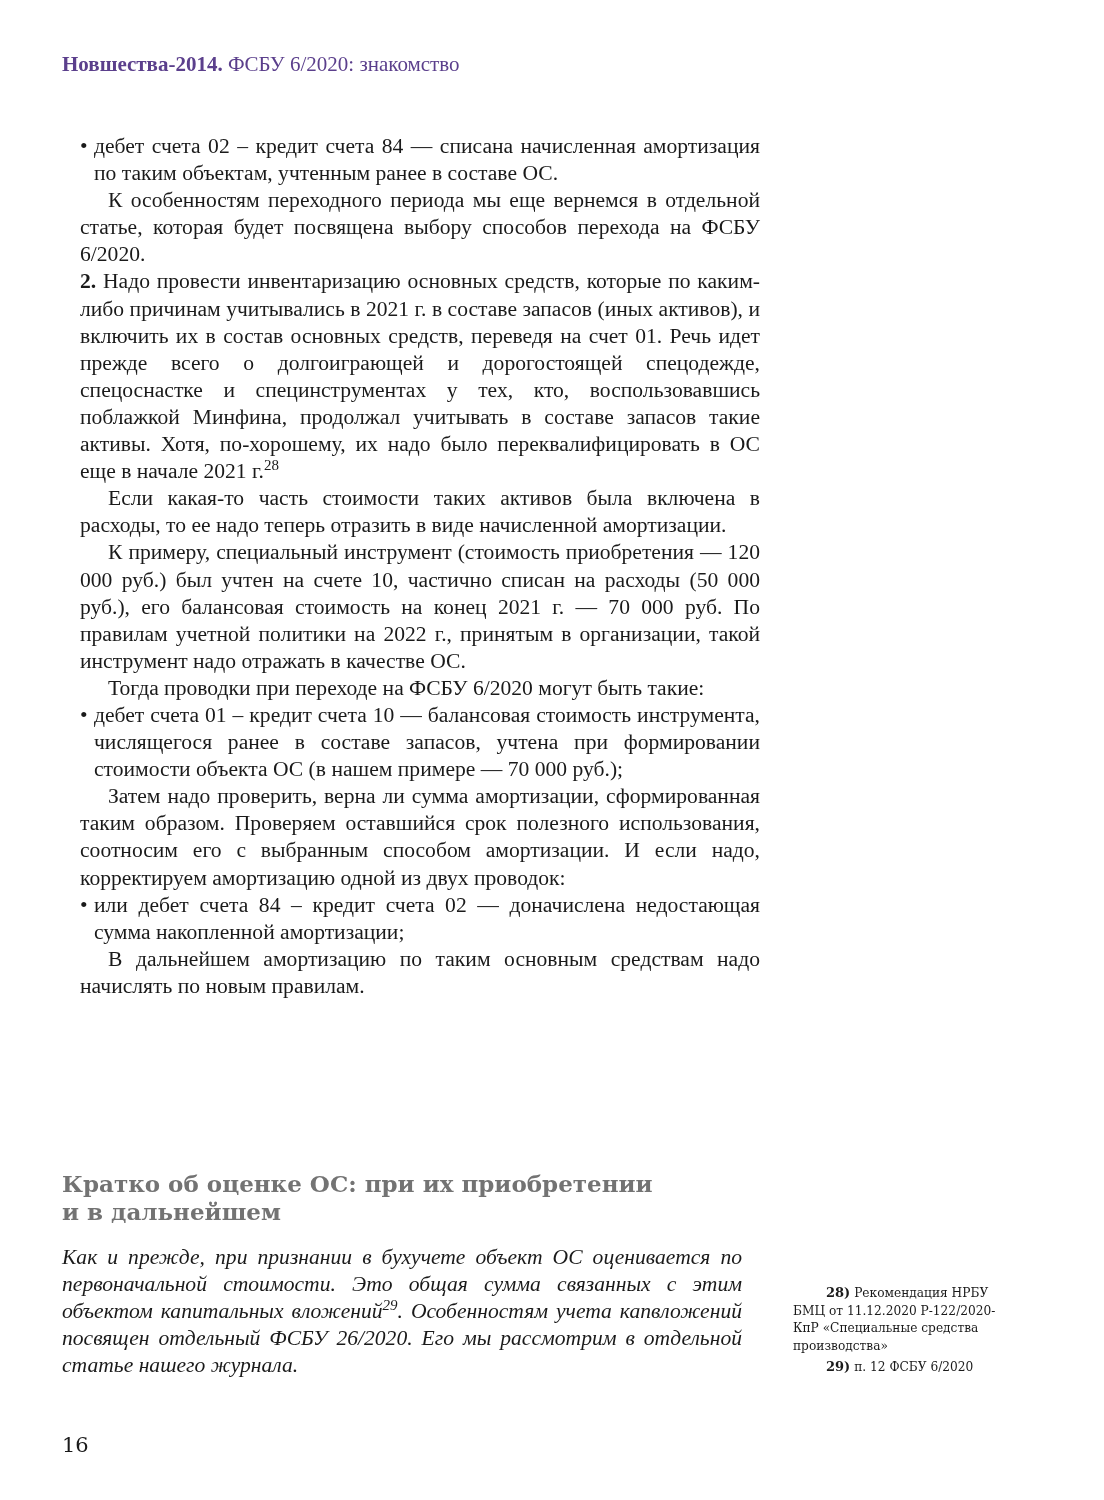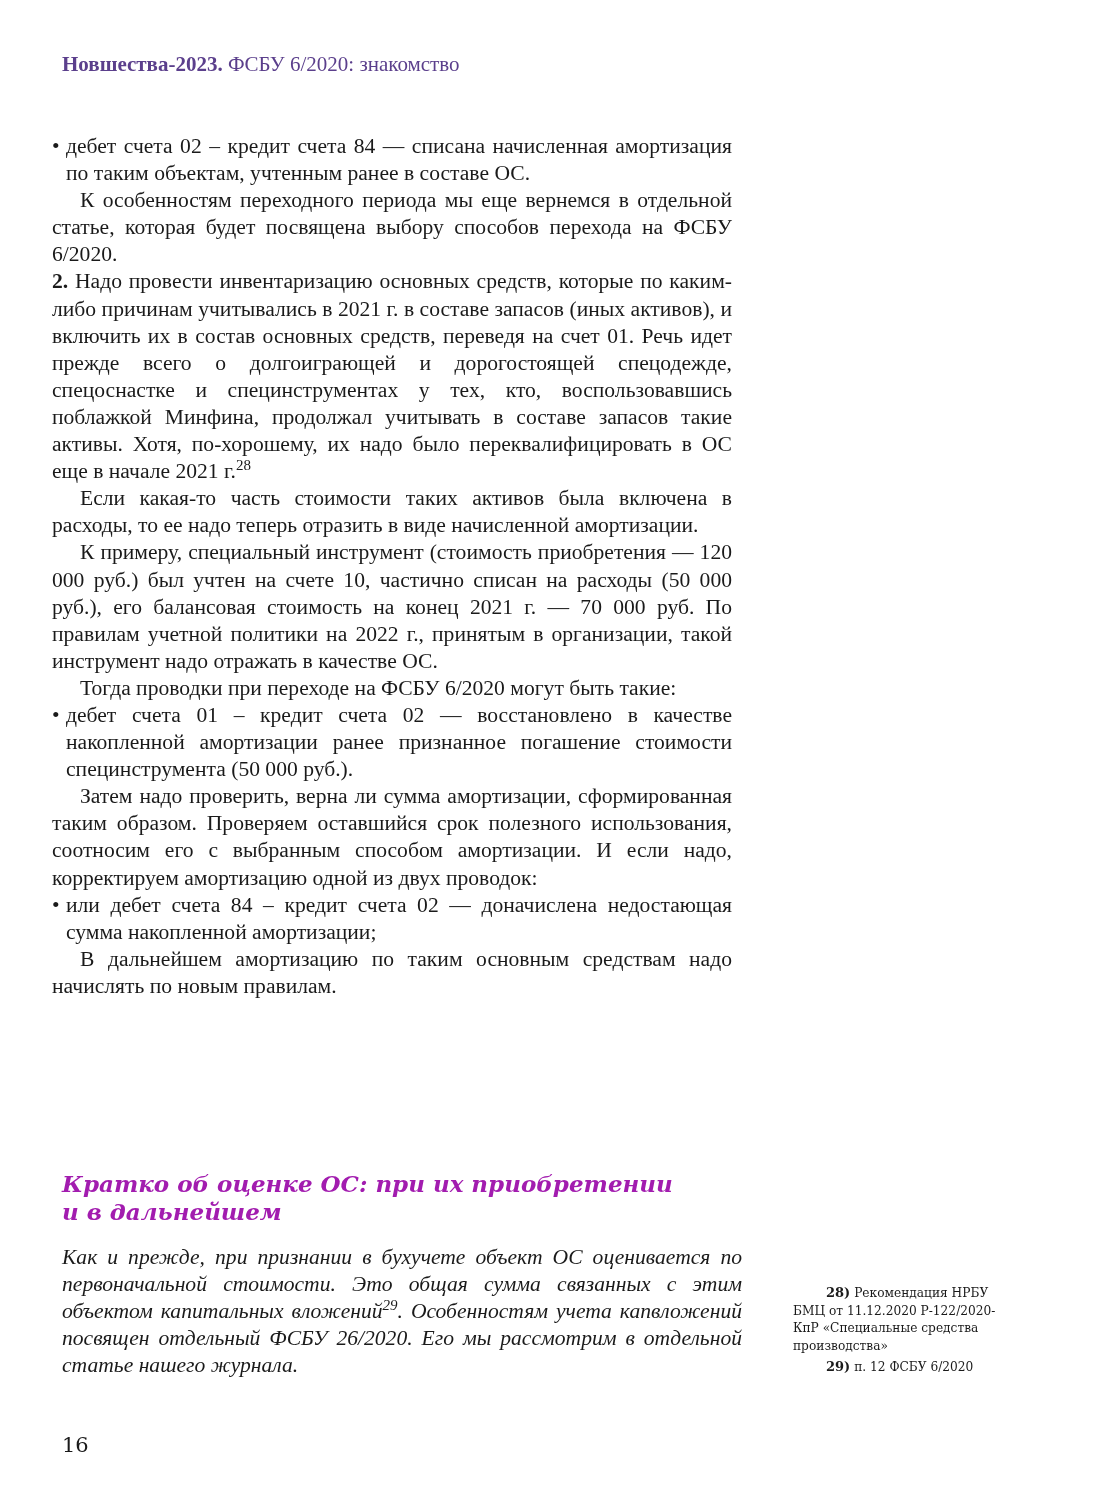--- a/index.html
+++ b/index.html
@@ -1,58 +1,58 @@
 <!DOCTYPE html>
 <html><head>
 <meta charset="utf-8">
 <style>
   html, body { margin: 0; padding: 0; background: #ffffff; }
   body { width: 1104px; height: 1500px; position: relative; overflow: hidden;
          font-family: "DejaVu Serif", "Liberation Serif", serif; color: #1a1a1a; }
   .running-head { position: absolute; left: 62px; top: 52px; font-size: 21px; color: #5b3f8c;
                   font-family: "Liberation Serif", serif; white-space: nowrap; }
   .running-head .rh-bold { font-weight: bold; }
-  .main { position: absolute; left: 52px; top: 133px; width: 680px;
+  .main { position: absolute; left: 80px; top: 133px; width: 680px;
           font-family: "Liberation Serif", serif; font-size: 21.6px; line-height: 27.1px;
           text-align: justify; }
   .main p { margin: 0; }
   .indent { text-indent: 28px; }
   .bullet { position: relative; padding-left: 14px; }
   .bullet::before { content: "•"; position: absolute; left: 0; top: 0; }
   .num { font-weight: bold; }
   sup { font-size: 15px; line-height: 0; vertical-align: super; }
   .section-title { position: absolute; left: 62px; top: 1170px; width: 660px;
                    font-family: "DejaVu Serif", serif; font-weight: bold; font-size: 23px;
-                   line-height: 28px; color: #a21caf; font-style: italic; }
+                   line-height: 28px; color: #737373; }
   .section-body { position: absolute; left: 62px; top: 1244px; width: 680px;
                   font-family: "Liberation Serif", serif; font-size: 21.6px; line-height: 27.1px;
                   text-align: justify; font-style: italic; }
   .footnotes { position: absolute; left: 793px; top: 1284px; width: 210px;
                font-family: "DejaVu Serif", serif; font-size: 12.2px; line-height: 17.5px; color: #1a1a1a; }
   .footnotes .fn { margin: 0 0 3px 0; }
   .footnotes .fn-num { font-weight: bold; font-size: 13px; margin-left: 33px; }
   .page-number { position: absolute; left: 62px; top: 1433px; font-size: 21px;
                  font-family: "DejaVu Serif", serif; color: #1a1a1a; }
 </style>
 </head>
 <body>
 
 <div class="running-head">
-  <span class="rh-bold">Новшества-2023.</span>
+  <span class="rh-bold">Новшества-2014.</span>
   <span>ФСБУ 6/2020: знакомство</span>
 </div>
 
 <div class="main">
   <p class="bullet"><span>дебет счета 02 – кредит счета 84 — списана начисленная амортизация по таким объектам, учтенным ранее в составе ОС.</span></p>
   <p class="indent">К особенностям переходного периода мы еще вернемся в отдельной статье, которая будет посвящена выбору способов перехода на ФСБУ 6/2020.</p>
   <p><span class="num">2.</span> <span>Надо провести инвентаризацию основных средств, которые по каким-либо причинам учитывались в 2021 г. в составе запасов (иных активов), и включить их в состав основных средств, переведя на счет 01. Речь идет прежде всего о долгоиграющей и дорогостоящей спецодежде, спецоснастке и специнструментах у тех, кто, воспользовавшись поблажкой Минфина, продолжал учитывать в составе запасов такие активы. Хотя, по-хорошему, их надо было переквалифицировать в ОС еще в начале 2021 г.</span><sup>28</sup></p>
   <p class="indent">Если какая-то часть стоимости таких активов была включена в расходы, то ее надо теперь отразить в виде начисленной амортизации.</p>
   <p class="indent">К примеру, специальный инструмент (стоимость приобретения — 120 000 руб.) был учтен на счете 10, частично списан на расходы (50 000 руб.), его балансовая стоимость на конец 2021 г. — 70 000 руб. По правилам учетной политики на 2022 г., принятым в организации, такой инструмент надо отражать в качестве ОС.</p>
   <p class="indent">Тогда проводки при переходе на ФСБУ 6/2020 могут быть такие:</p>
-  <p class="bullet"><span>дебет счета 01 – кредит счета 02 — восстановлено в качестве накопленной амортизации ранее признанное погашение стоимости специнструмента (50 000 руб.).</span></p>
+  <p class="bullet"><span>дебет счета 01 – кредит счета 10 — балансовая стоимость инструмента, числящегося ранее в составе запасов, учтена при формировании стоимости объекта ОС (в нашем примере — 70 000 руб.);</span></p>
   <p class="indent">Затем надо проверить, верна ли сумма амортизации, сформированная таким образом. Проверяем оставшийся срок полезного использования, соотносим его с выбранным способом амортизации. И если надо, корректируем амортизацию одной из двух проводок:</p>
   <p class="bullet"><span>или дебет счета 84 – кредит счета 02 — доначислена недостающая сумма накопленной амортизации;</span></p>
   <p class="indent">В дальнейшем амортизацию по таким основным средствам надо начислять по новым правилам.</p>
 </div>
 
 <div class="section-title">
   <div>Кратко об оценке ОС: при их приобретении</div>
   <div>и в дальнейшем</div>
 </div>
 

